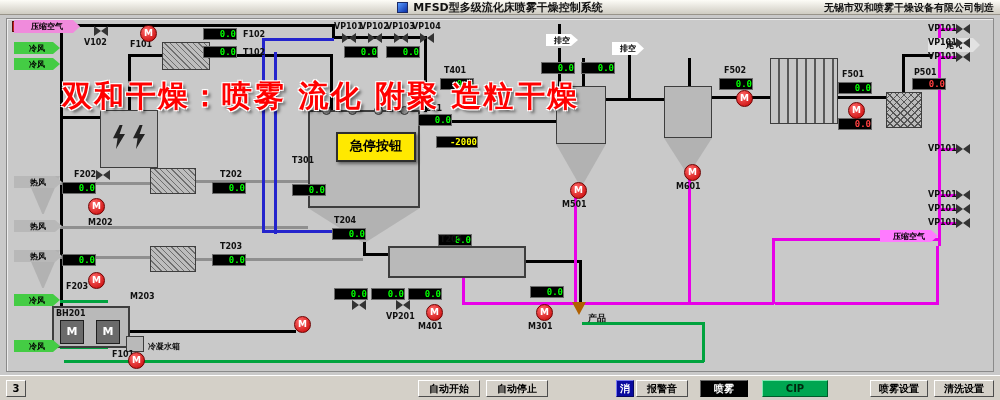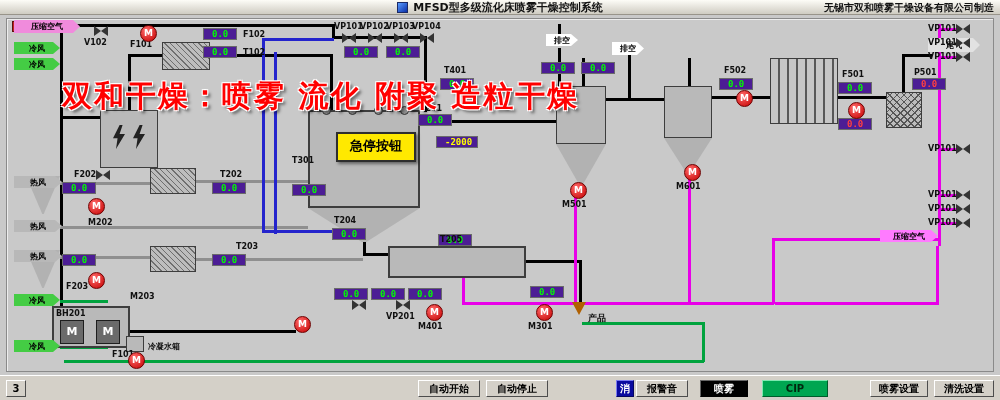--- a/index.html
+++ b/index.html
@@ -10,23 +10,23 @@
     background:linear-gradient(#fdfcf7,#cfccc2);border-bottom:1px solid #98948a;
     display:flex;align-items:center;justify-content:center;font-size:11px;font-weight:bold;color:#111;}
   .app-icon{width:9px;height:9px;background:linear-gradient(135deg,#5a9cff,#0a2fa8);border:1px solid #1b2a66;margin-right:5px;}
   .manufacturer{position:absolute;right:6px;top:1px;font-size:10px;font-weight:bold;color:#111;}
   
   .frame{position:absolute;left:6px;top:18px;width:986px;height:352px;border:1px solid #8a8a8a;
     box-shadow:inset 1px 1px 0 #ededed;}
   .legend-icon{position:absolute;left:12px;top:21px;width:9px;height:9px;background:#c42222;border:1px solid #5a0f0f;}
   
   .pipe{position:absolute;background:var(--c,#000);}
-  .display{position:absolute;min-width:34px;height:12px;background:#4c1d95;border:1px solid #6a6a6a;
+  .display{position:absolute;min-width:34px;height:12px;background:#000000;border:1px solid #6a6a6a;
     color:var(--c,#00ff00);font:bold 9px/11px "DejaVu Sans Mono","Liberation Mono",monospace;
-    text-align:right;padding:0 8px;box-sizing:border-box;z-index:6;}
+    text-align:right;padding:0 0;box-sizing:border-box;z-index:6;}
   .tag{position:absolute;font:bold 8px/9px "DejaVu Sans",sans-serif;color:#101010;white-space:nowrap;z-index:6;}
   .flag{position:absolute;display:flex;align-items:center;justify-content:center;
     font:bold 8px "DejaVu Sans",sans-serif;color:#000;background:var(--c,#ccc);
     clip-path:polygon(0 0,calc(100% - 7px) 0,100% 50%,calc(100% - 7px) 100%,0 100%);z-index:5;}
   .valve{position:absolute;width:14px;height:10px;z-index:6;}
   .valve::before{content:"";position:absolute;left:0;top:0;border-top:5px solid transparent;
     border-bottom:5px solid transparent;border-left:7px solid #333;}
   .valve::after{content:"";position:absolute;right:0;top:0;border-top:5px solid transparent;
     border-bottom:5px solid transparent;border-right:7px solid #333;}
   .pump{position:absolute;width:15px;height:15px;border-radius:50%;
@@ -245,21 +245,21 @@
     <div class="tag" style="left: 334px; top: 22px;"><span>VP101</span></div>
     <div class="tag" style="left: 360px; top: 22px;"><span>VP102</span></div>
     <div class="tag" style="left: 386px; top: 22px;"><span>VP103</span></div>
     <div class="tag" style="left: 412px; top: 22px;"><span>VP104</span></div>
     <div class="tag" style="left: 444px; top: 66px;"><span>T401</span></div>
     <div class="tag" style="left: 420px; top: 104px;"><span>T201</span></div>
     <div class="tag" style="left: 724px; top: 66px;"><span>F502</span></div>
     <div class="tag" style="left: 842px; top: 70px;"><span>F501</span></div>
     <div class="tag" style="left: 914px; top: 68px;"><span>P501</span></div>
     <div class="tag" style="left: 220px; top: 170px;"><span>T202</span></div>
-    <div class="tag" style="left: 236px; top: 242px;"><span>T203</span></div>
+    <div class="tag" style="left: 220px; top: 242px;"><span>T203</span></div>
     <div class="tag" style="left: 292px; top: 156px;"><span>T301</span></div>
     <div class="tag" style="left: 334px; top: 216px;"><span>T204</span></div>
     <div class="tag" style="left: 440px; top: 235px;"><span>T205</span></div>
     <div class="tag" style="left: 74px; top: 170px;"><span>F202</span></div>
     <div class="tag" style="left: 66px; top: 242px; margin-top: 40px;"><span>F203</span></div>
     <div class="tag" style="left: 88px; top: 218px;"><span>M202</span></div>
     <div class="tag" style="left: 82px; top: 292px; padding-left: 48px;"><span>M203</span></div>
     <div class="tag" style="left: 562px; top: 200px;"><span>M501</span></div>
     <div class="tag" style="left: 676px; top: 182px;"><span>M601</span></div>
     <div class="tag" style="left: 528px; top: 322px;"><span>M301</span></div>

